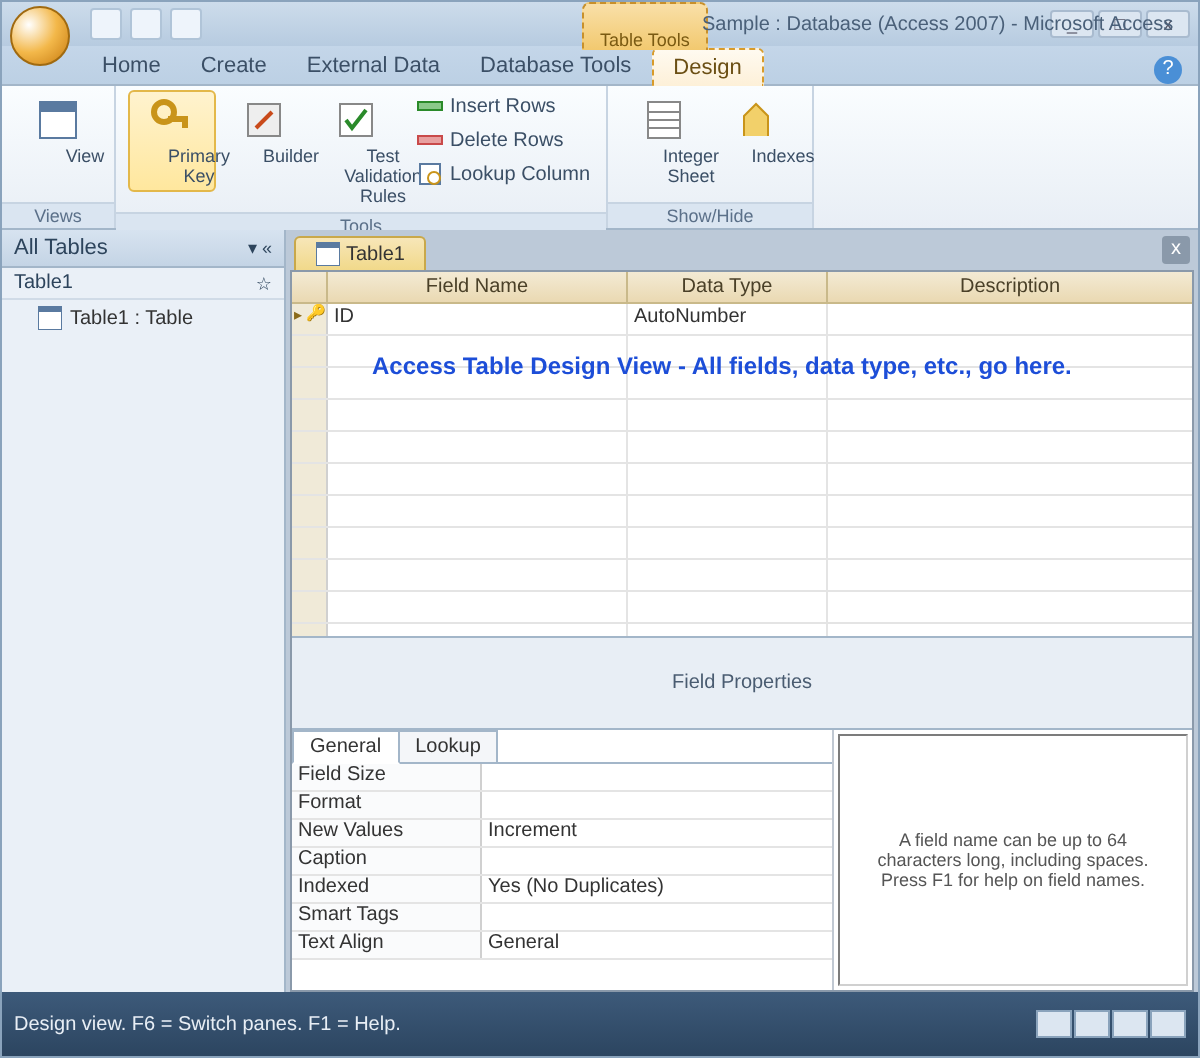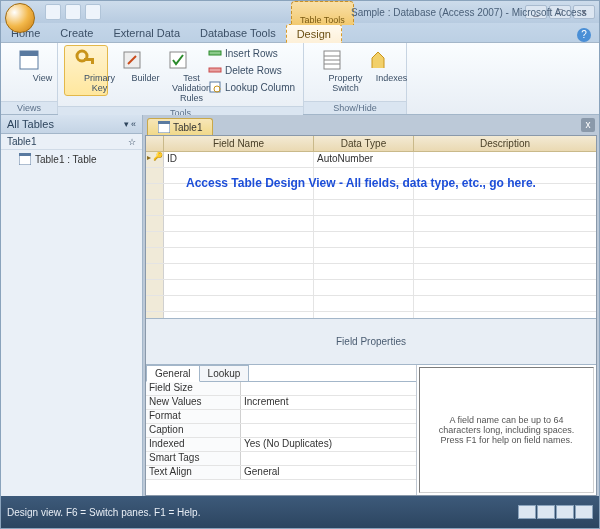--- a/index.html
+++ b/index.html
@@ -9,21 +9,21 @@
 
 .titlebar { height: 22px; background: linear-gradient(#cddceb, #b7cbe0); display: flex; align-items: center; padding: 0 4px; position: relative; }
 .orb { width: 30px; height: 30px; border-radius: 50%; background: radial-gradient(circle at 30% 30%, #fff, #f3b84a, #c77a0f); border: 1px solid #a06a10; position: absolute; top: 2px; left: 4px; z-index: 10; }
 .qat { margin-left: 40px; display: flex; gap: 4px; }
 .qat-btn { width: 16px; height: 16px; background: #eef4fb; border: 1px solid #b0c4d8; border-radius: 2px; }
 .contextual-tab { position: absolute; left: 290px; top: 0; background: linear-gradient(#f9e0a8, #f2c96f); border: 1px dashed #c8902b; border-bottom: none; padding: 13px 8px 0; font-size: 9px; color: #7a5a12; border-radius: 4px 4px 0 0; }
 .title-text { position: absolute; left: 350px; font-size: 10px; color: #4a6079; }
 .win-controls { margin-left: auto; display: flex; gap: 2px; }
 .win-btn { width: 22px; height: 14px; background: #dce6f1; border: 1px solid #a9bbcf; border-radius: 2px; font-size: 9px; text-align: center; line-height: 12px; color: #556; }
 
-.tabstrip { height: 20px; display: flex; align-items: flex-end; background: linear-gradient(#c4d6e9, #bcd0e4); border-bottom: 1px solid #a3b6c9; justify-content: space-between; }
+.tabstrip { height: 20px; display: flex; align-items: flex-end; padding-left: 40px; background: linear-gradient(#c4d6e9, #bcd0e4); border-bottom: 1px solid #a3b6c9; justify-content: space-between; }
 .tab { padding: 3px 10px; font-size: 11px; color: #3b4f66; cursor: pointer; }
 .tab.active { background: linear-gradient(#fafdff, #f0f5fa); border: 1px solid #a3b6c9; border-bottom: 1px solid #f0f5fa; border-radius: 3px 3px 0 0; margin-bottom: -1px; }
 .tab.design { border: 1px dashed #d89b2a; border-bottom: none; border-radius: 3px 3px 0 0; background: linear-gradient(#fffaf0, #fdf0d8); color: #6b4f14; margin-bottom: -1px; }
 .help-icon { margin-left: auto; margin-right: 8px; width: 14px; height: 14px; border-radius: 50%; background: #4a8fd6; color: #fff; font-size: 10px; text-align: center; line-height: 14px; }
 
 .ribbon { height: 72px; background: linear-gradient(#fafdff, #e8eef5); border-bottom: 1px solid #a3b6c9; display: flex; }
 .group { border-right: 1px solid #c7d4e2; padding: 2px 6px 0; display: flex; flex-direction: column; }
 .group-body { flex: 1; display: flex; align-items: flex-start; gap: 2px; }
 .group-label { font-size: 9px; color: #5b7089; text-align: center; padding: 1px 0; background: #dae5f1; border-top: 1px solid #c7d4e2; margin: 0 -6px; }
 .big-btn { width: 44px; display: flex; flex-direction: column; align-items: center; padding: 2px; border: 1px solid transparent; border-radius: 3px; }
@@ -173,21 +173,21 @@
     </div>
     <div class="group">
       <div class="group-body">
         <div class="big-btn">
           <svg class="ico" viewBox="0 0 24 24">
               <rect x="4" y="3" width="16" height="18" fill="#fff" stroke="#888"></rect>
               <line x1="4" y1="8" x2="20" y2="8" stroke="#888"></line>
               <line x1="4" y1="12" x2="20" y2="12" stroke="#888"></line>
               <line x1="4" y1="16" x2="20" y2="16" stroke="#888"></line>
             </svg>
-          <div class="lbl">Property Switch</div>
+          <div class="lbl">Integer Sheet</div>
         </div>
         <div class="big-btn">
           <svg class="ico" viewBox="0 0 24 24">
               <path d="M6 20 L6 10 L12 4 L18 10 L18 20" fill="#f2d06a" stroke="#c9941a"></path>
             </svg>
           <div class="lbl">Indexes</div>
         </div>
       </div>
       <div class="group-label">Show/Hide</div>
     </div>
@@ -326,26 +326,26 @@
           <div class="props-left">
             <div class="props-tabs">
               <div class="ptab active">General</div>
               <div class="ptab">Lookup</div>
             </div>
             <div class="prop-grid" id="prop-grid">
                 <div class="prop-row">
                   <div class="prop-name">Field Size</div>
                 </div>
                 <div class="prop-row">
+                  <div class="prop-name">Format</div>
+                  <div class="prop-val"></div>
+                </div>
+                <div class="prop-row">
                   <div class="prop-name">New Values</div>
                   <div class="prop-val">Increment</div>
-                </div>
-                <div class="prop-row">
-                  <div class="prop-name">Format</div>
-                  <div class="prop-val"></div>
                 </div>
                 <div class="prop-row">
                   <div class="prop-name">Caption</div>
                   <div class="prop-val"></div>
                 </div>
                 <div class="prop-row">
                   <div class="prop-name">Indexed</div>
                   <div class="prop-val">Yes (No Duplicates)</div>
                 </div>
                 <div class="prop-row">

